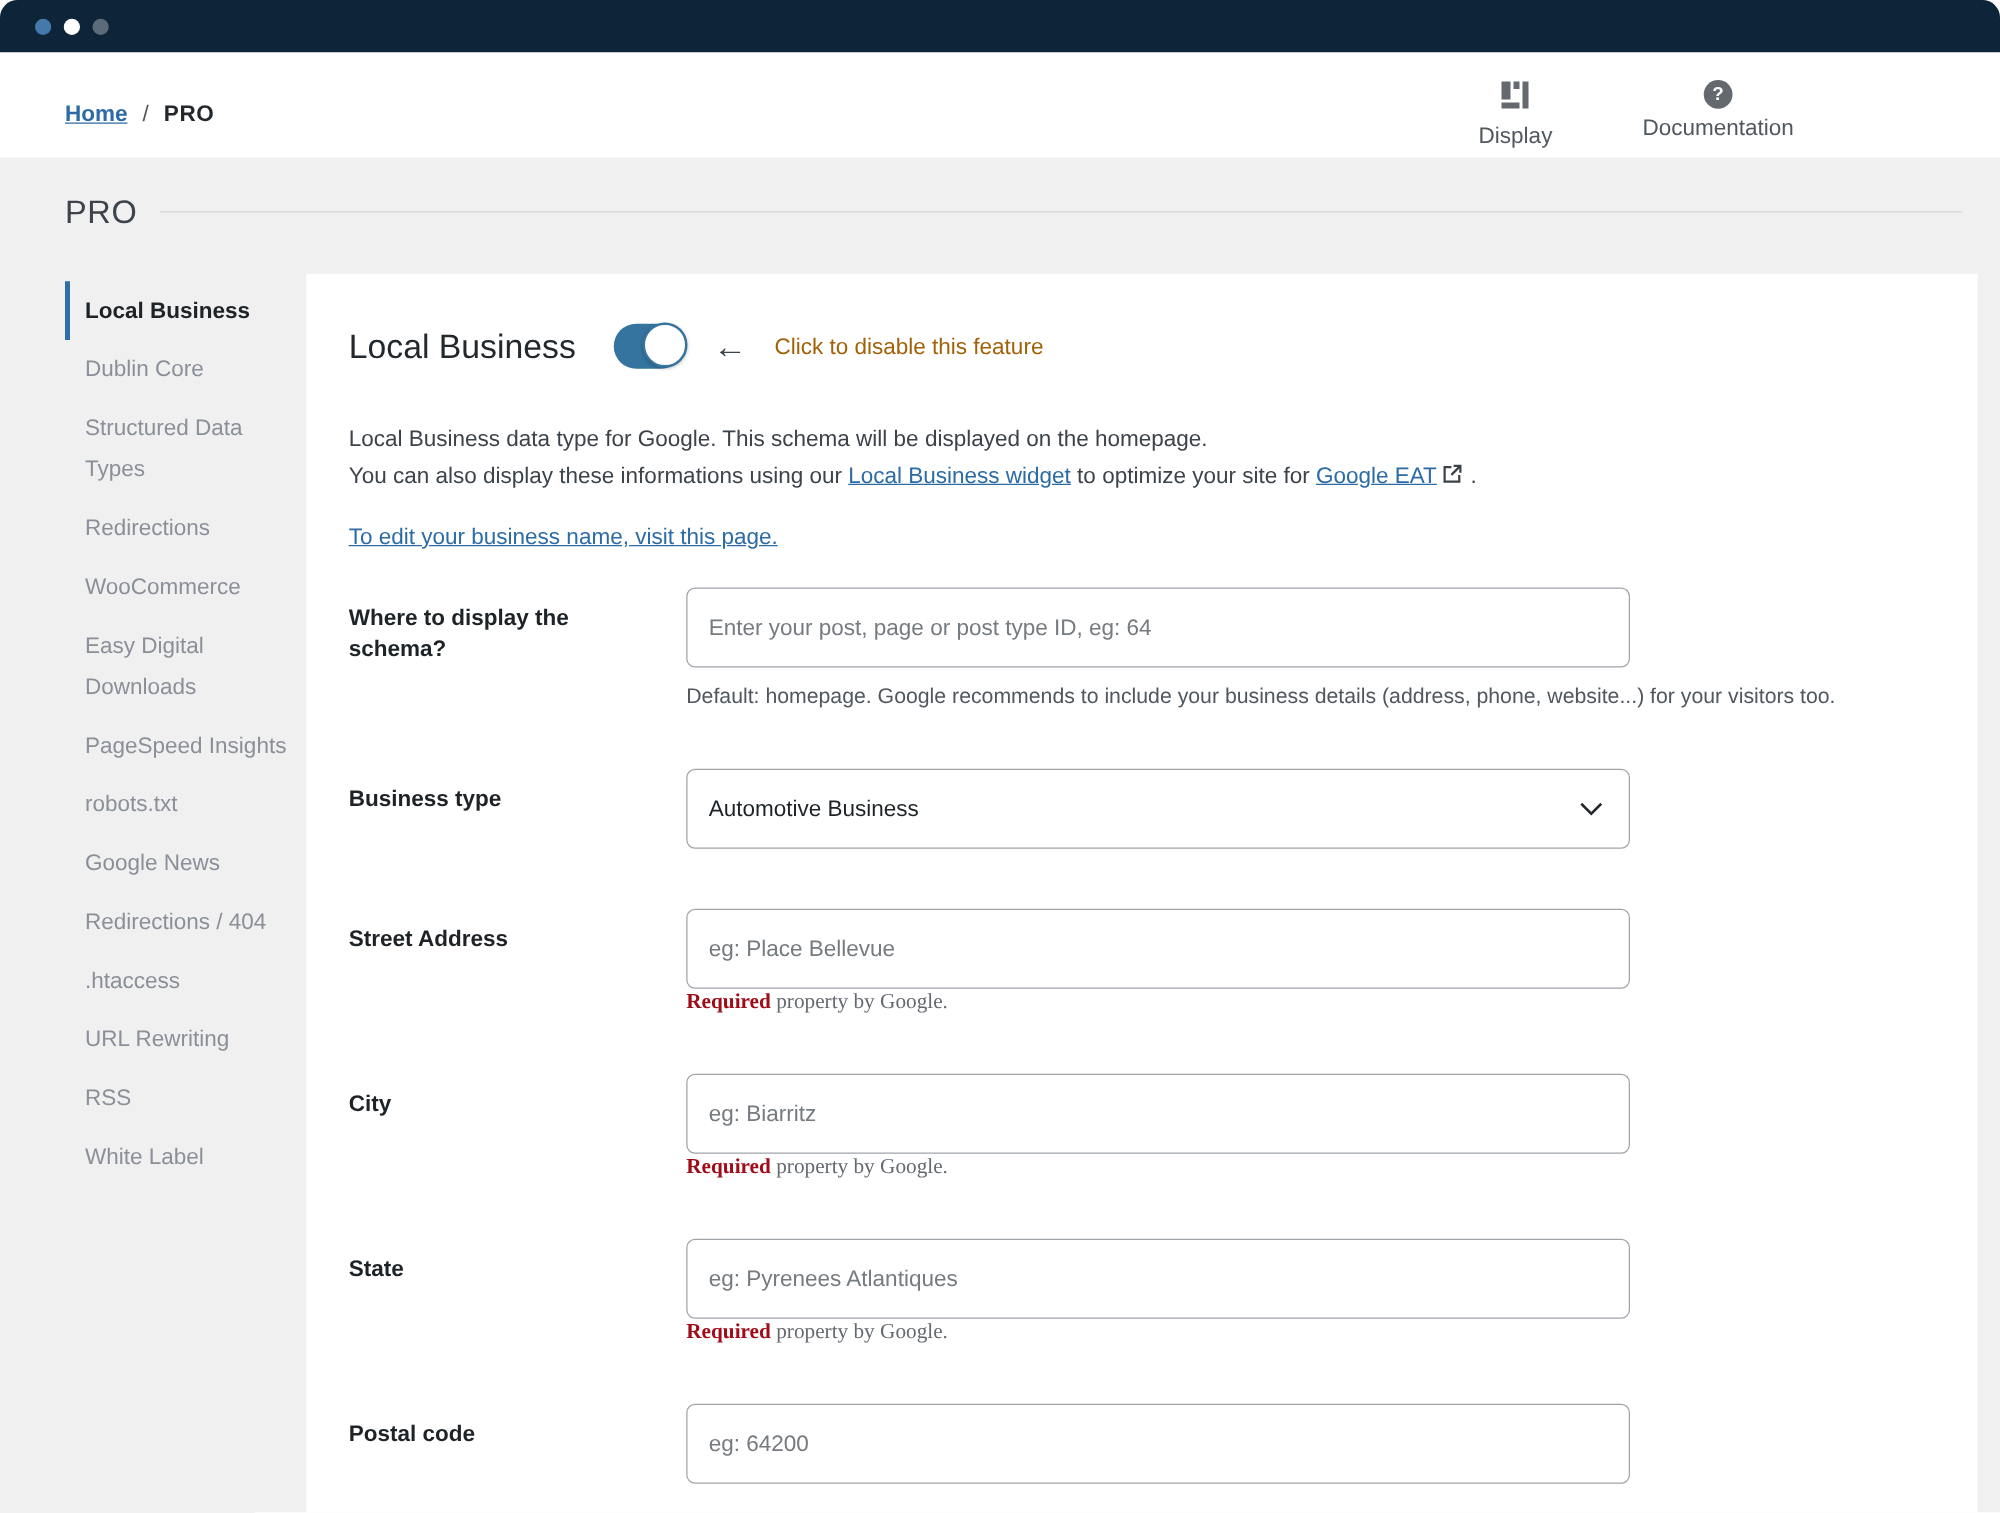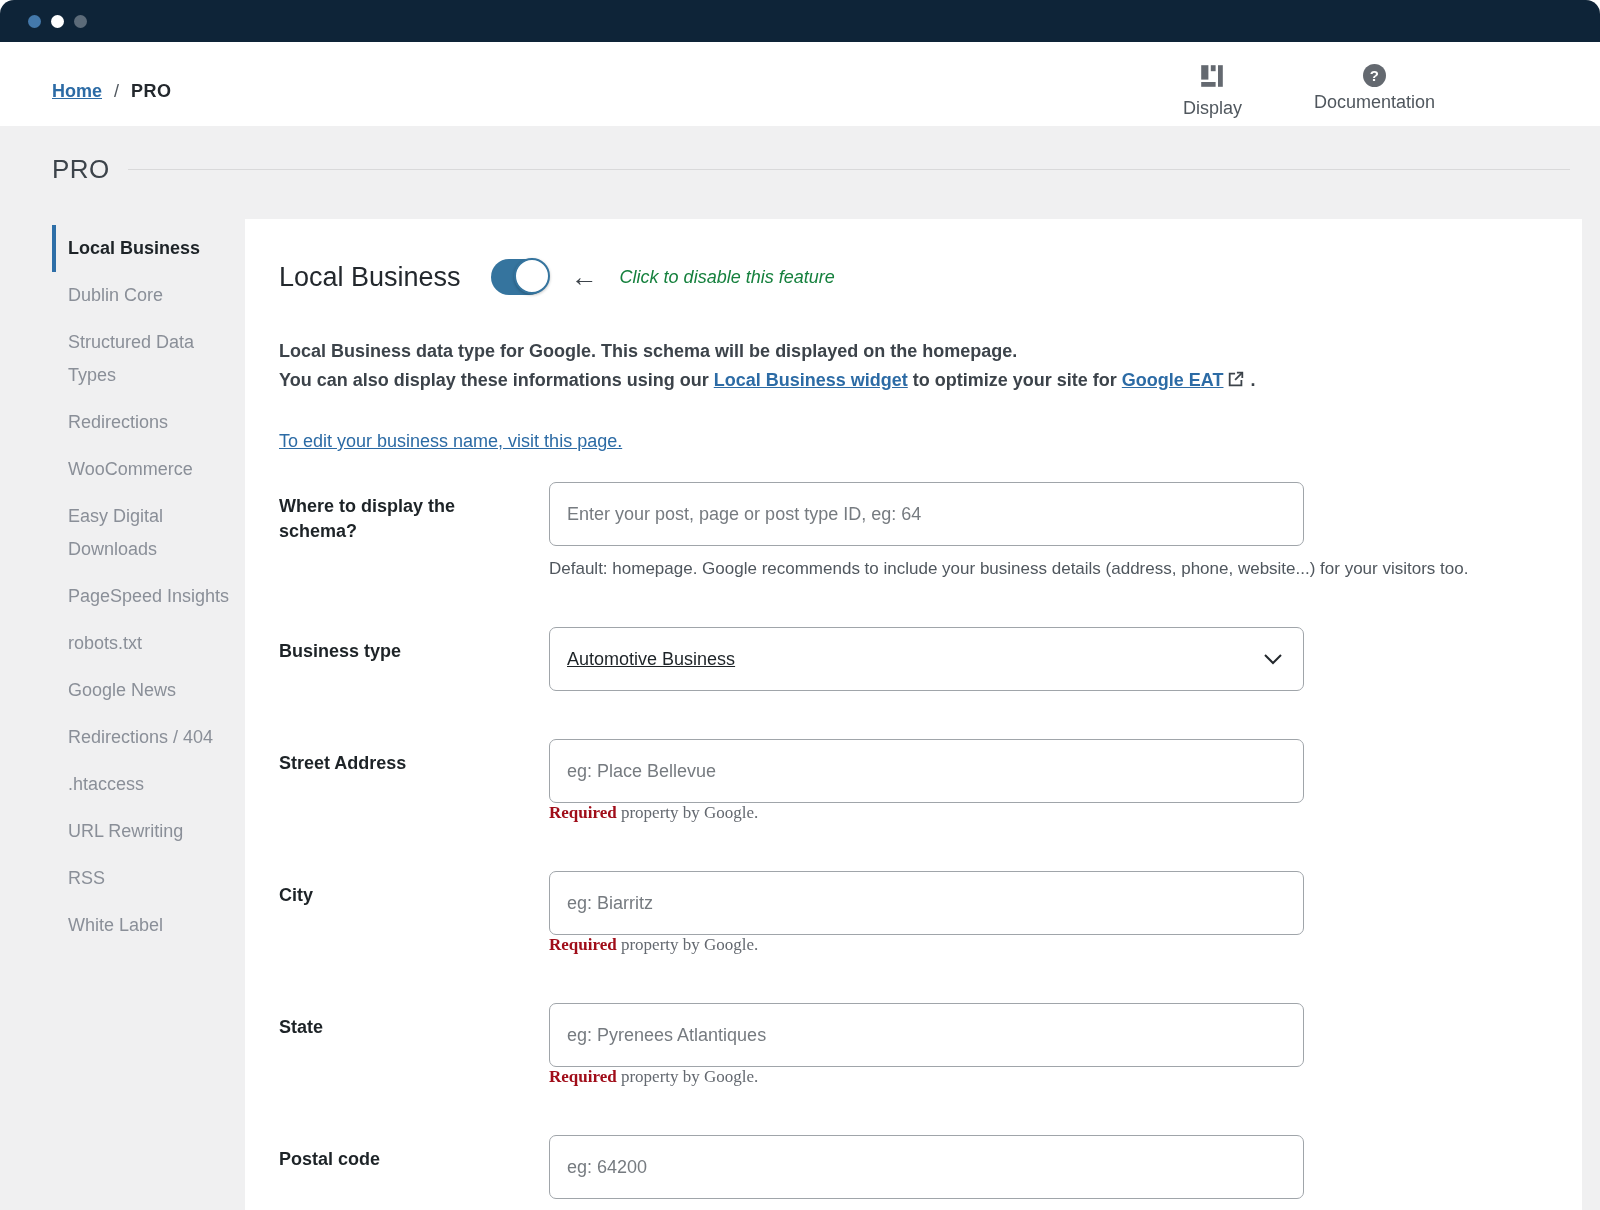--- a/index.html
+++ b/index.html
@@ -47,41 +47,41 @@
   .panel { flex:1; background:#fff; margin-right:18px; min-height:988px;
            padding:40px 40px 40px 34px; }
   .feature-header { display:flex; align-items:center; margin-bottom:42px; }
   .feature-title { font-size:27px; font-weight:500; color:#23282d; }
   .toggle { width:56px; height:36px; border-radius:18px; background:#35749e;
             position:relative; margin-left:30px; cursor:pointer; flex-shrink:0; }
   .toggle-knob { position:absolute; top:-1px; right:-3px; width:36px; height:36px;
                  border-radius:50%; background:#fff; border:2px solid #35749e;
                  box-shadow:0 1px 3px rgba(0,0,0,.25); }
   .arrow-left { font-size:27px; font-weight:700; color:#3c434a; margin:0 22px 0 24px; }
-  .toggle-hint { font-style:italic; font-size:18px; color:#15803d; }
-
-  .description { font-size:18px; line-height:29px; color:#3c434a; margin-bottom:34px;font-weight:bold; }
+  .toggle-hint { font-size:18px; color:#a16207; }
+
+  .description { font-size:18px; line-height:29px; color:#3c434a; margin-bottom:22px; }
   .description a, .edit-link a { color:#2c6ba5; text-decoration:underline; cursor:pointer; }
   .ext-icon { display:inline-block; vertical-align:-2px; margin:0 5px 0 4px; }
   .edit-link { font-size:18px; margin-bottom:30px; }
 
   
   .form-row { display:flex; }
   .form-row + .form-row { margin-top:48px; }
   .form-label { width:270px; padding:12px 24px 0 0; font-size:18px; font-weight:700;
                 color:#1d2327; line-height:25px; }
   .form-field { flex:1; }
   .text-input { width:755px; height:64px; border:1px solid #a0a5aa; border-radius:7px;
                 padding:0 17px; font-size:18px; font-family:"Liberation Sans",sans-serif;
                 color:#b91c1c; background:#fff; outline:none; display:block; }
   .text-input::placeholder { color:#767b80; opacity:1; }
   .select-box { width:755px; height:64px; border:1px solid #a0a5aa; border-radius:7px;
                 padding:0 21px 0 17px; font-size:18px; color:#1d2327; background:#fff;
                 display:flex; align-items:center; justify-content:space-between;
-                cursor:pointer;text-decoration:underline; }
+                cursor:pointer; }
   .help-text { margin-top:13px; font-size:17px; color:#50575e; }
   .required-note { margin-top:0; font-size:17px; color:#646970;font-family:Liberation Serif, serif; }
   .required-word { color:#a00d19; font-weight:700; }
 </style>
 </head>
 <body>
 
 <div class="titlebar">
   <span class="dot dot-blue"></span>
   <span class="dot dot-white"></span>

